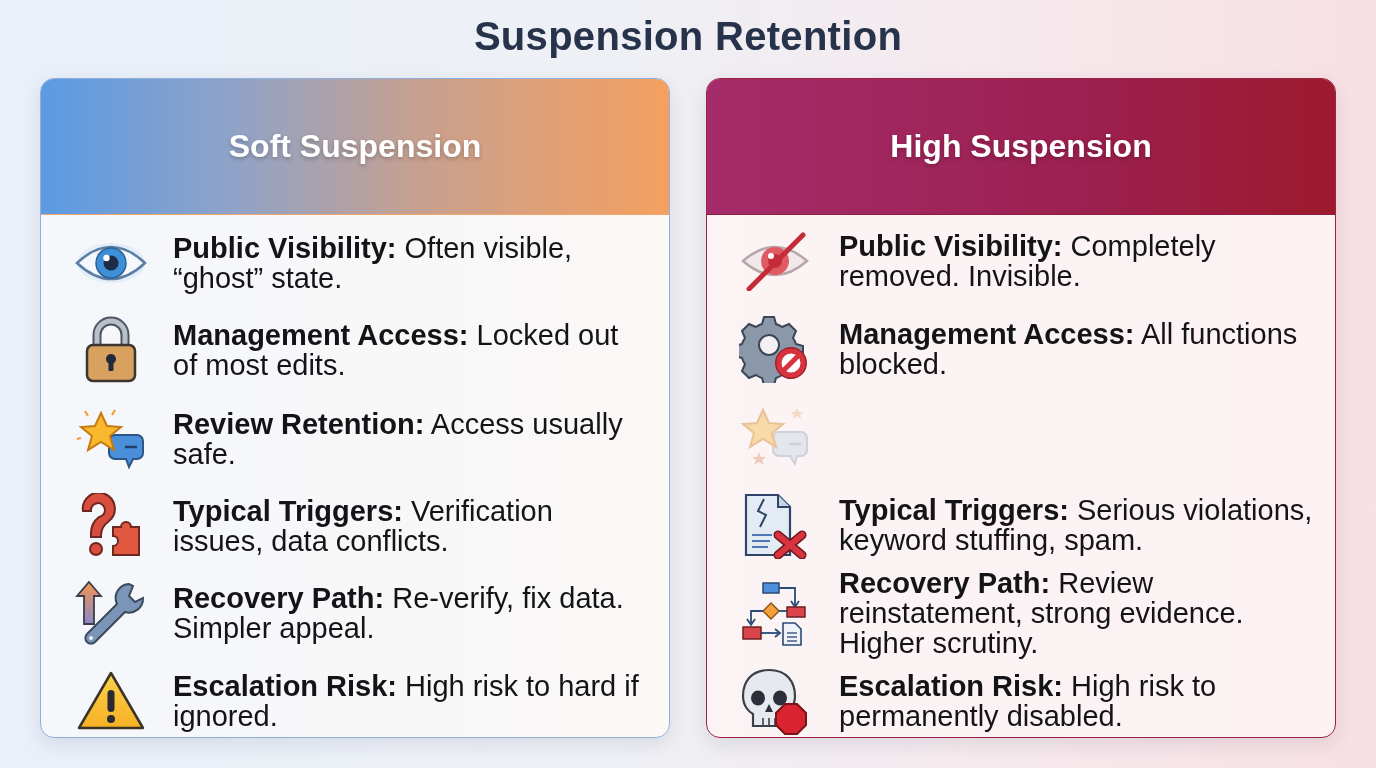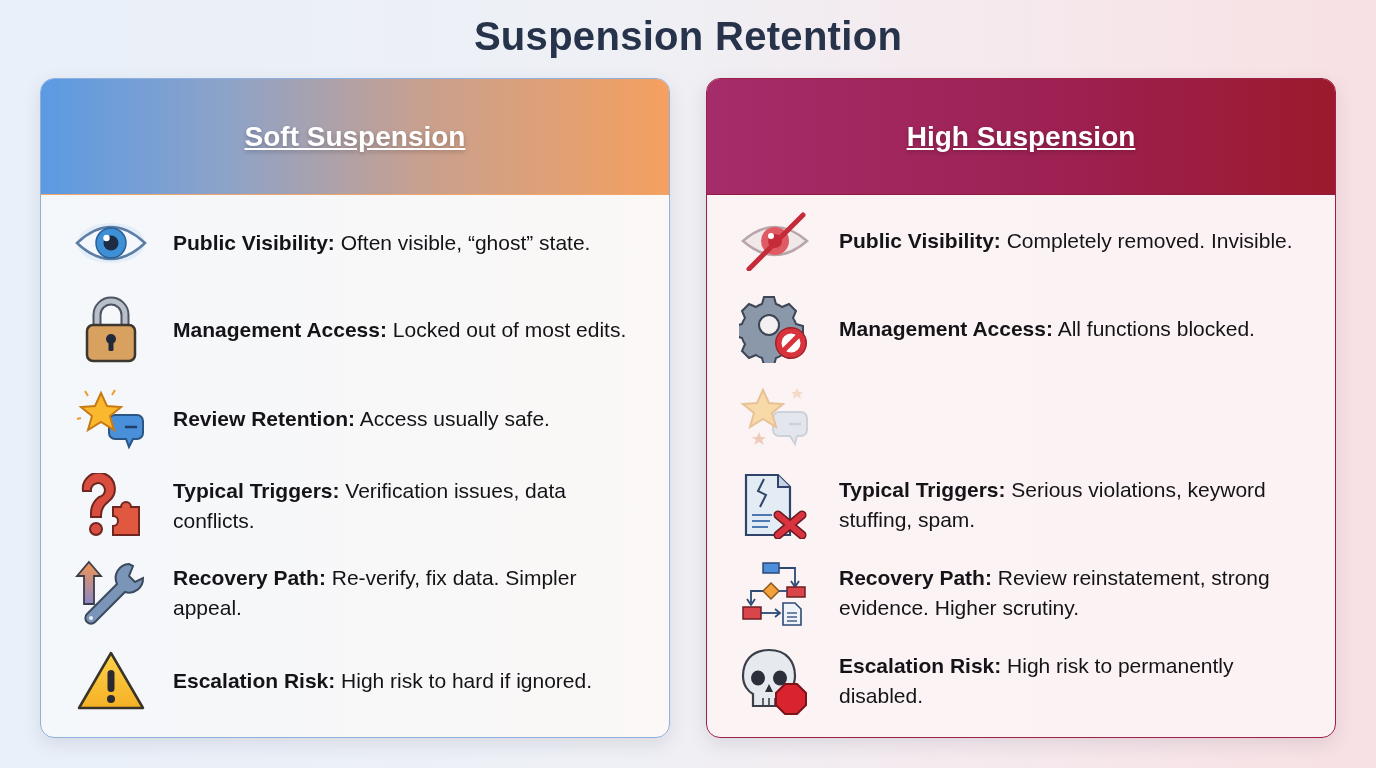--- a/index.html
+++ b/index.html
@@ -18,24 +18,23 @@
   .panel {
     position: absolute; top: 78px; width: 630px; height: 660px;
     border-radius: 14px; overflow: hidden;
     box-shadow: 0 6px 18px rgba(60,60,90,0.12);
   }
   .panel.soft { left: 40px; border: 1.5px solid #8fb0dc; background: #f7f8fb; }
   .panel.hard { left: 706px; border: 1.5px solid #9b2146; background: #fbf1f2; }
   .panel.soft { background: linear-gradient(90deg, #f4f7fb 0%, #fbf8f6 100%); }
   .panel.hard { background: linear-gradient(90deg, #fbf3f4 0%, #fcf2f3 100%); }
   .panel-header {
-    height: 116px; display: flex; align-items: center; justify-content: center;
-    font-size: 28px; font-weight: 700; color: #ffffff;
+    height: 136px; display: flex; align-items: center; justify-content: center;
+    font-size: 32px; font-weight: 700; color: #ffffff;
     text-shadow: 0 2px 4px rgba(0,0,0,0.25);
-    text-decoration: underline;
   }
   .soft .panel-header {
     background: linear-gradient(90deg, #5b9ae3 0%, #8ea3c8 30%, #c7a090 60%, #f5a05f 100%);
     border-bottom: 1.5px solid #f0a56a;
   }
   .hard .panel-header {
     background: linear-gradient(90deg, #a52c6a 0%, #9c2050 60%, #9c1a2c 100%);
     border-bottom: 1.5px solid #8c1c40;
   }
   .rows { position: relative; }
@@ -43,21 +42,21 @@
     position: absolute; left: 0; width: 100%; height: 80px;
     display: flex; align-items: center;
   }
   .row .icon {
     position: absolute; left: 32px; width: 76px; height: 76px;
     display: flex; align-items: center; justify-content: center;
   }
   .hard .row .icon { left: 30px; }
   .row .text {
     position: absolute; left: 132px; right: 20px;
-    font-size: 21px; line-height: 30px; color: #141418;
+    font-size: 29px; line-height: 30px; color: #141418;
   }
   .row .text .label { font-weight: 700; }
   svg { display: block; }
 </style>
 </head>
 <body>
 
 <div class="page-title">Suspension Retention</div>
 
 <div class="panel soft">

